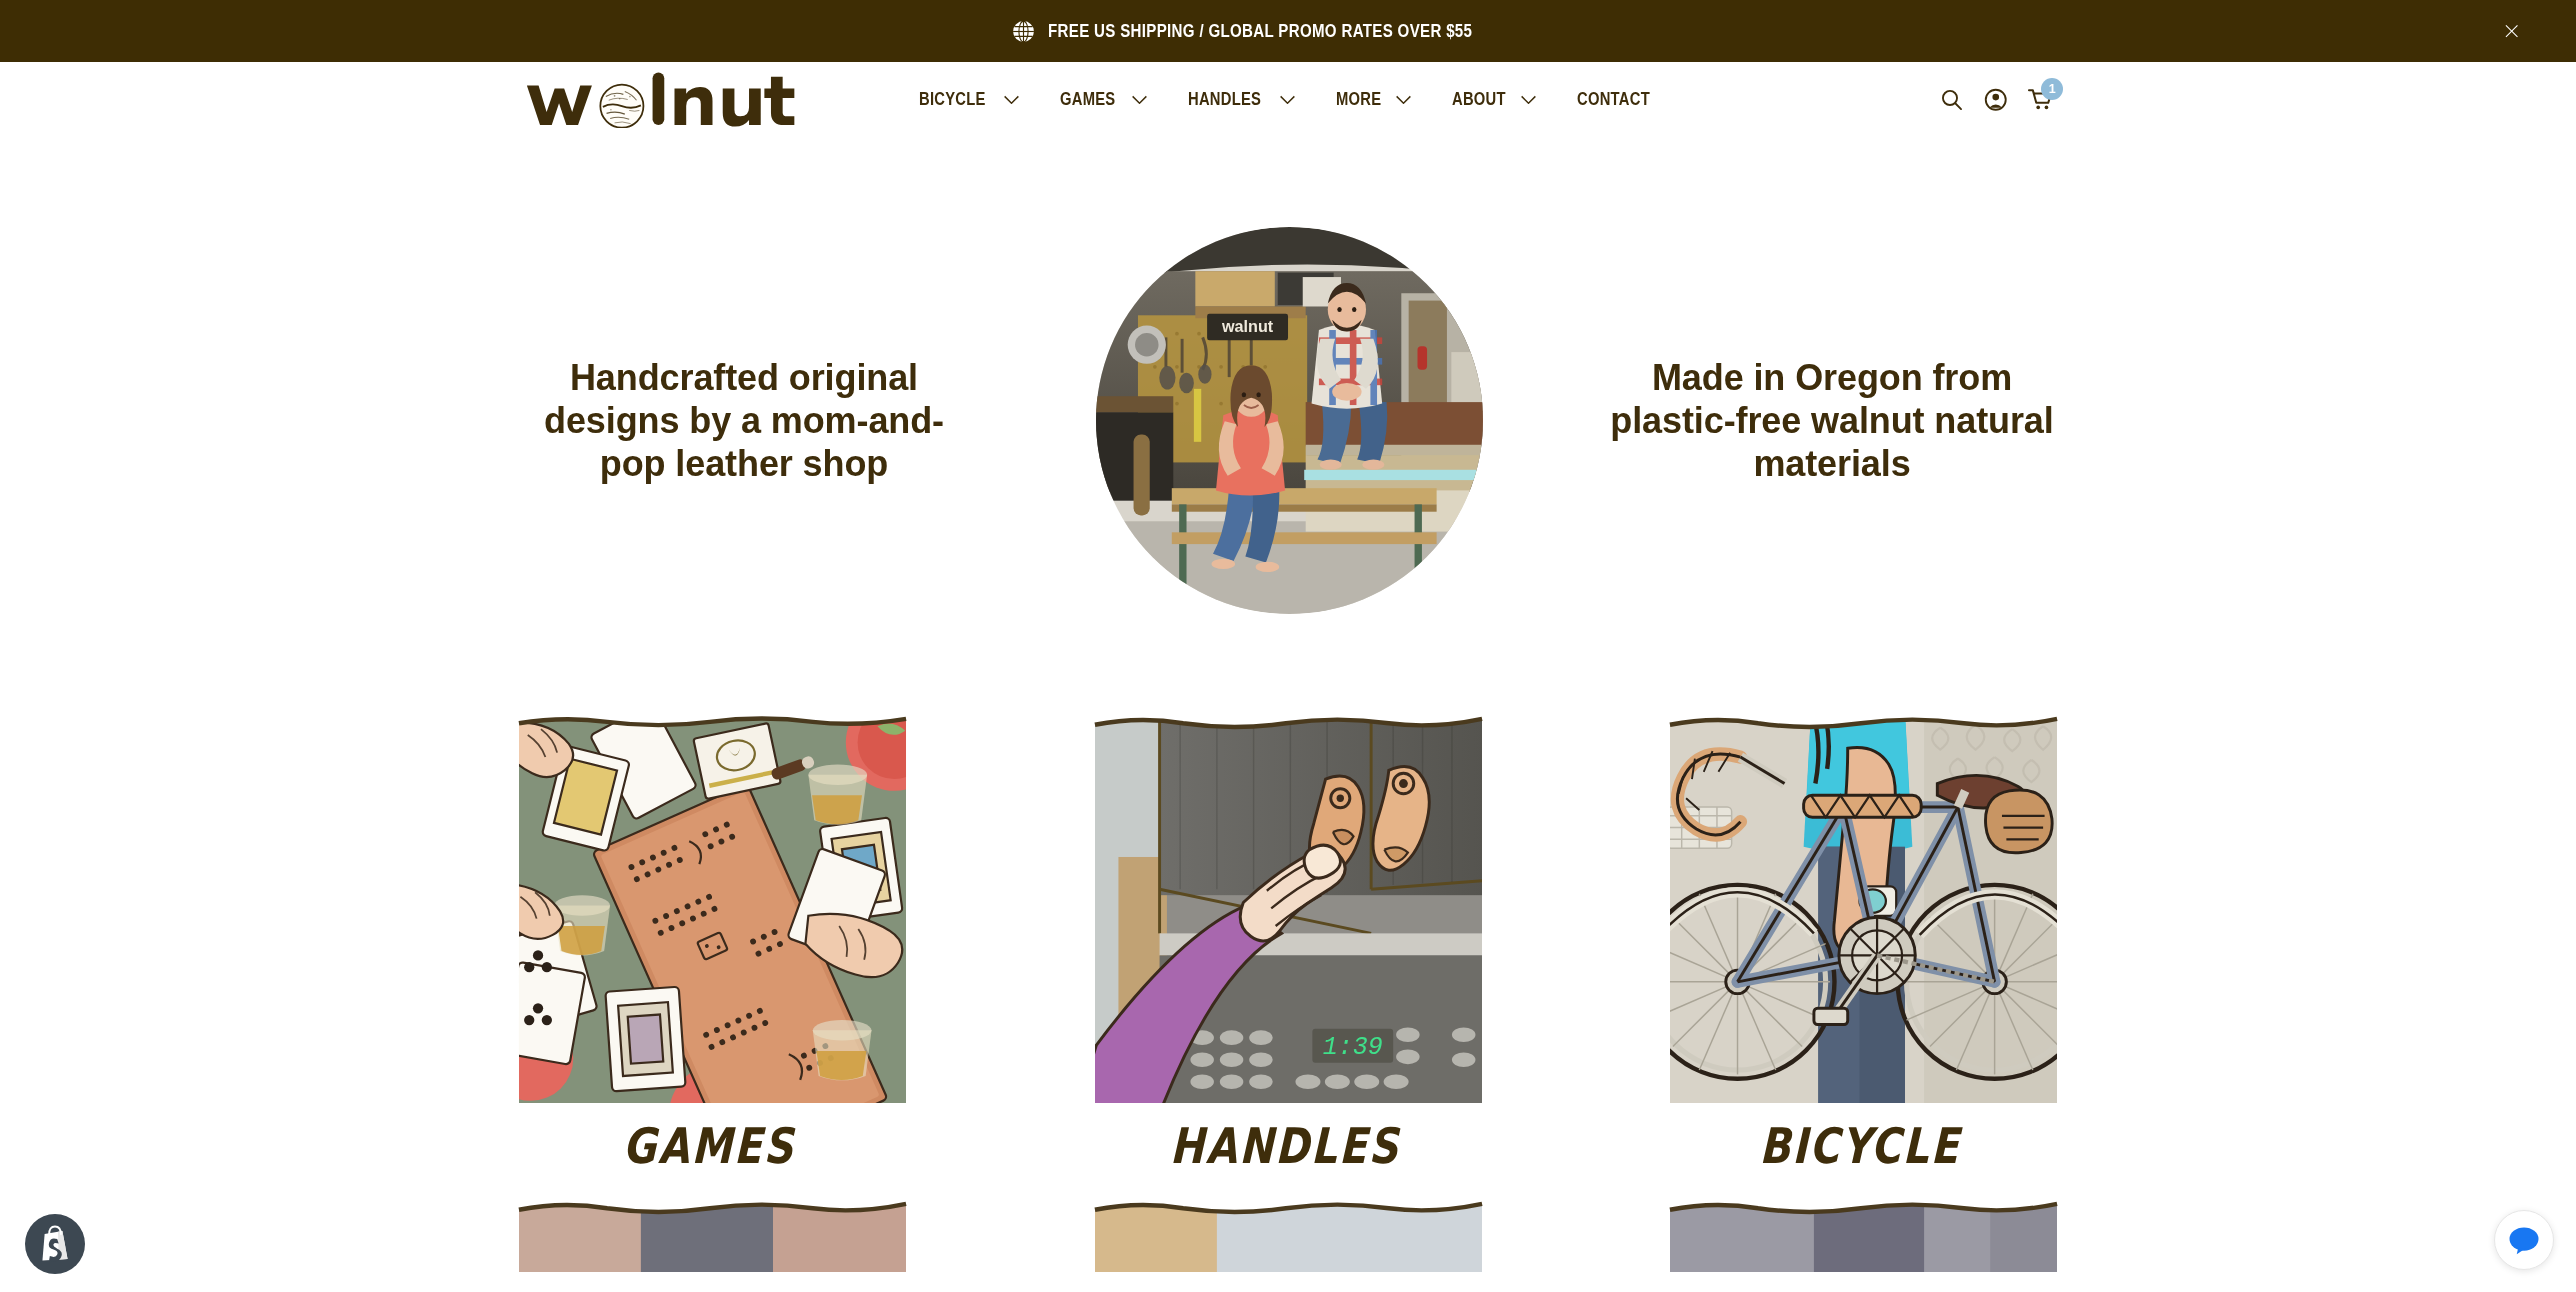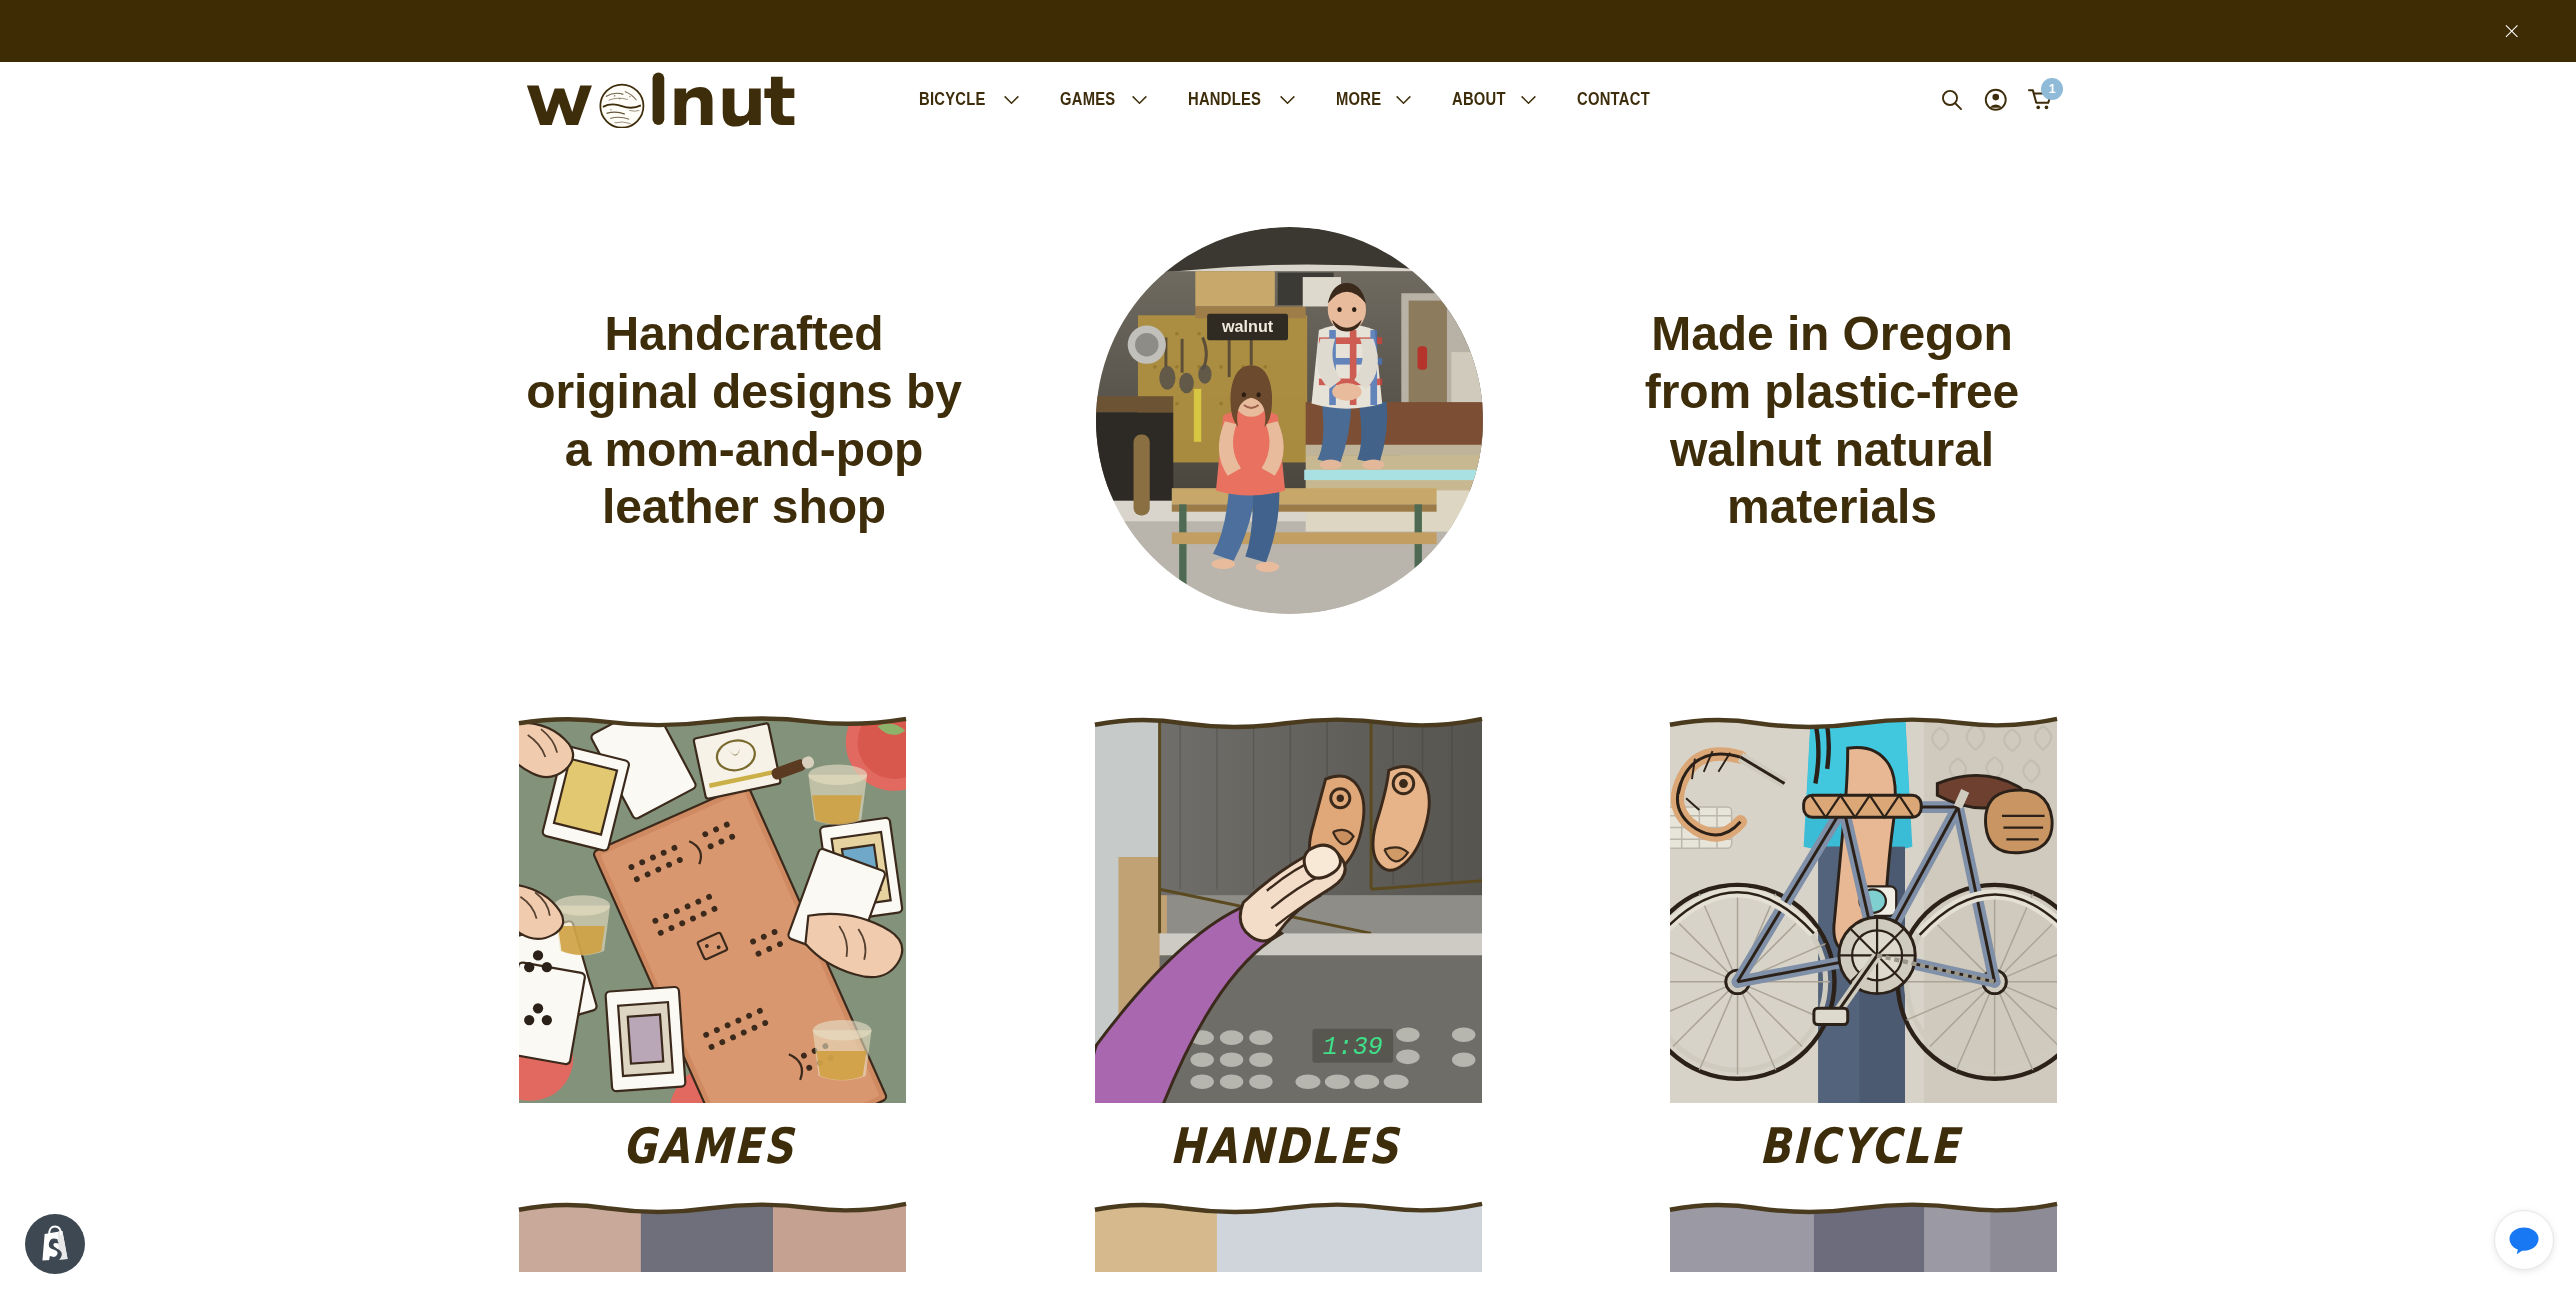--- a/index.html
+++ b/index.html
@@ -129,21 +129,21 @@
     align-items: center;
     justify-content: space-between;
     gap: 0;
   }
   .hero-col {
     flex: 0 0 456px;
     text-align: center;
   }
   .hero-col h2 {
     color: #3E2D0B;
-    font-size: 48px;
+    font-size: 36px;
     line-height: 1.20;
     font-weight: 700;
     font-family: "Liberation Sans Narrow", "Liberation Sans", sans-serif;
     letter-spacing: -0.1px;
   }
   .hero-photo-wrap { flex: 0 0 412px; display: flex; justify-content: flex-end; }
   .hero-photo {
     width: 409px; height: 387px;
     border-radius: 50%;
     overflow: hidden;
@@ -223,20 +223,32 @@
     display: flex; align-items: center; justify-content: center;
     cursor: pointer;
     z-index: 50;
   }
   .chat-bubble svg { width: 32px; height: 29px; display: block; }
 </style>
 </head>
 <body>
 
 <div class="announce">
+  <div class="announce-inner">
+    <span>
+      <svg class="globe-icon" viewBox="0 0 24 24" aria-hidden="true">
+        <circle cx="12" cy="12" r="10" fill="#ffffff"></circle>
+        <ellipse cx="12" cy="12" rx="4.4" ry="10" fill="none" stroke="#3E2D04" stroke-width="1.1"></ellipse>
+        <line x1="2" y1="12" x2="22" y2="12" stroke="#3E2D04" stroke-width="1.1"></line>
+        <path d="M3.4 7.3 H20.6 M3.4 16.7 H20.6" stroke="#3E2D04" stroke-width="1.1" fill="none"></path>
+        <line x1="12" y1="2" x2="12" y2="22" stroke="#3E2D04" stroke-width="1.1"></line>
+      </svg>
+    </span>
+    <span class="announce-text">FREE US SHIPPING / GLOBAL PROMO RATES OVER $55</span>
+  </div>
   <button class="announce-close" aria-label="Close">
     <svg viewBox="0 0 24 24" aria-hidden="true">
       <line x1="3" y1="3" x2="21" y2="21" stroke="#ffffff" stroke-width="1.7"></line>
       <line x1="21" y1="3" x2="3" y2="21" stroke="#ffffff" stroke-width="1.7"></line>
     </svg>
   </button>
 </div>
 
 <header class="header">
   <div class="header-inner">

